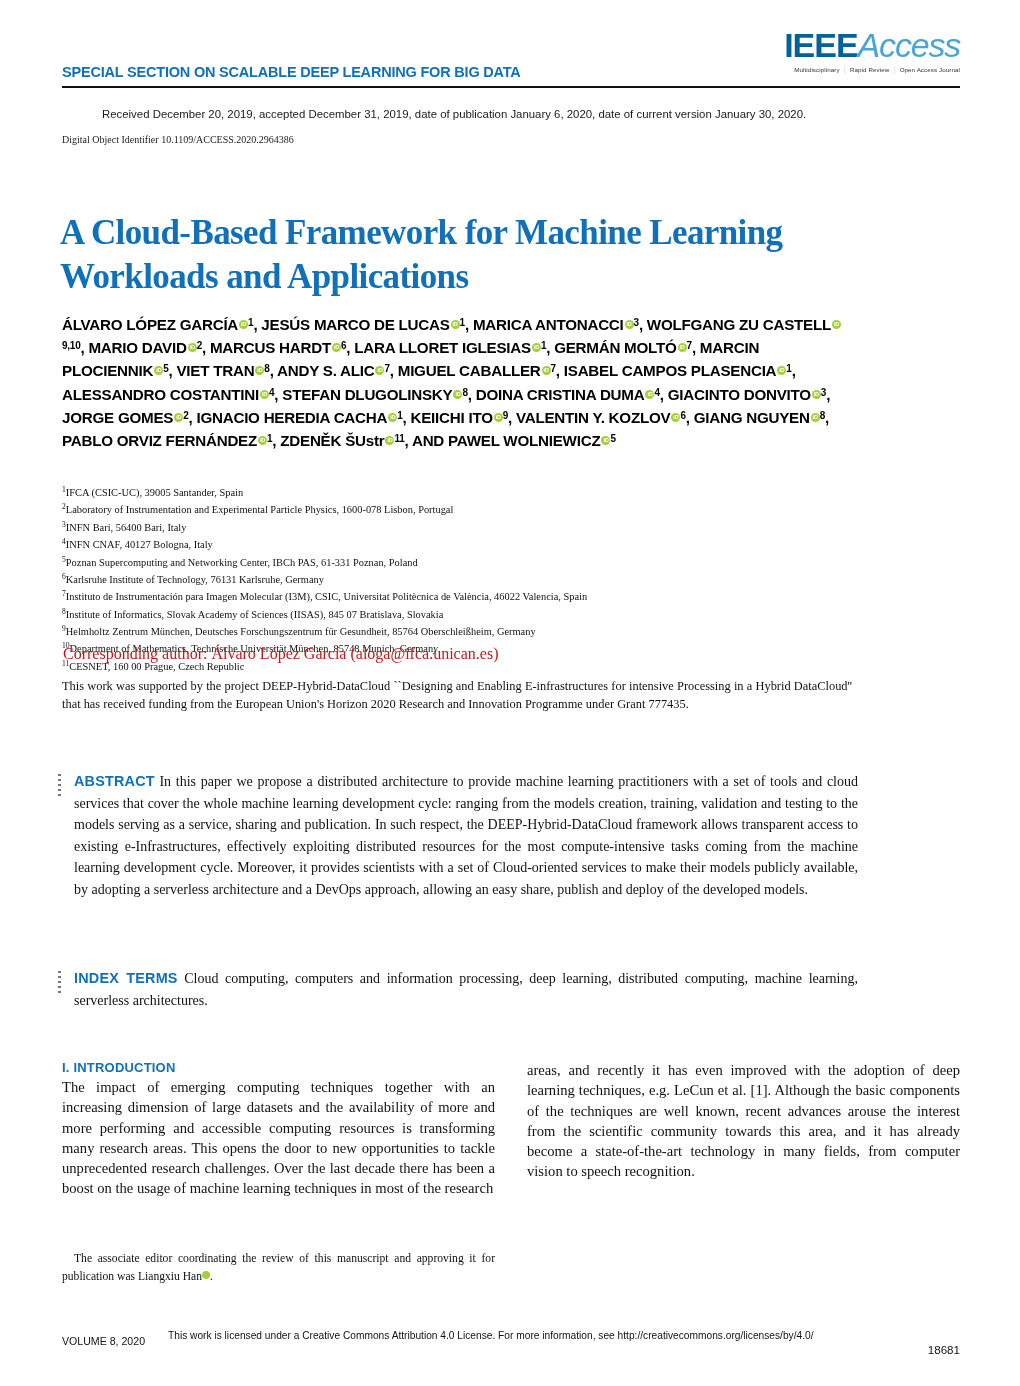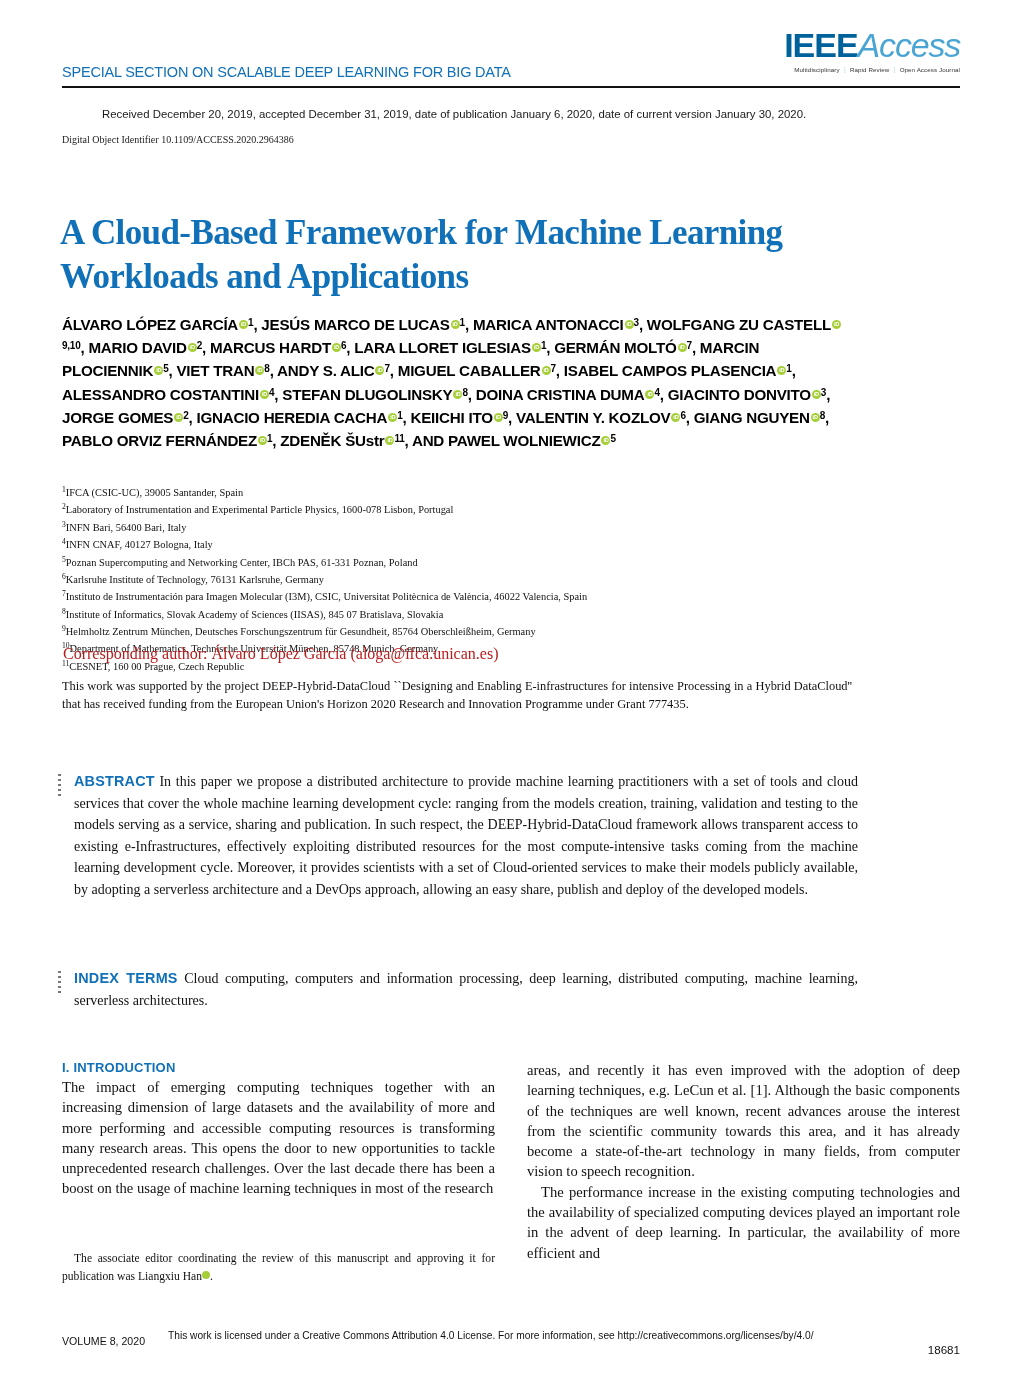--- a/index.html
+++ b/index.html
@@ -29,21 +29,21 @@
     left: 62px;
     top: 28px;
     width: 898px;
     height: 58px;
   }
   .special-section {
     position: absolute;
     left: 0;
     bottom: 6px;
     font-family: "Liberation Sans", sans-serif;
-    font-weight: normal;
+    font-weight: bold;
     font-size: 14.5px;
     letter-spacing: -0.2px;
     color: #1070b8;
     white-space: nowrap;
   }
   .ieee-logo {
     position: absolute;
     right: 0;
     top: 0;
     text-align: right;
@@ -387,21 +387,20 @@
   <div class="body-cols">
     <div class="col col-left">
       <div class="section-head">I. INTRODUCTION</div>
       <div class="body-text">The impact of emerging computing techniques together with an increasing dimension of large datasets and the availability of more and more performing and accessible computing resources is transforming many research areas. This opens the door to new opportunities to tackle unprecedented research challenges. Over the last decade there has been a boost on the usage of machine learning techniques in most of the research</div>
       <div class="footnote">
         <span>The associate editor coordinating the review of this manuscript and approving it for publication was Liangxiu Han</span><span class="orcid-sm">iD</span><span>.</span>
       </div>
     </div>
     <div class="col col-right">
       <div class="body-text">areas, and recently it has even improved with the adoption of deep learning techniques, e.g. LeCun et al. [1]. Although the basic components of the techniques are well known, recent advances arouse the interest from the scientific community towards this area, and it has already become a state-of-the-art technology in many fields, from computer vision to speech recognition.</div>
-      <div class="body-text indent">The performance increase in the existing computing technologies and the availability of specialized computing devices played an important role in the advent of deep learning. In particular, the availability of more efficient and</div>
     </div>
   </div>
 
   <div class="footer">
     <div class="footer-volume">VOLUME 8, 2020</div>
     <div class="footer-license">This work is licensed under a Creative Commons Attribution 4.0 License. For more information, see http://creativecommons.org/licenses/by/4.0/</div>
     <div class="footer-page">18681</div>
   </div>
 
 </div>

